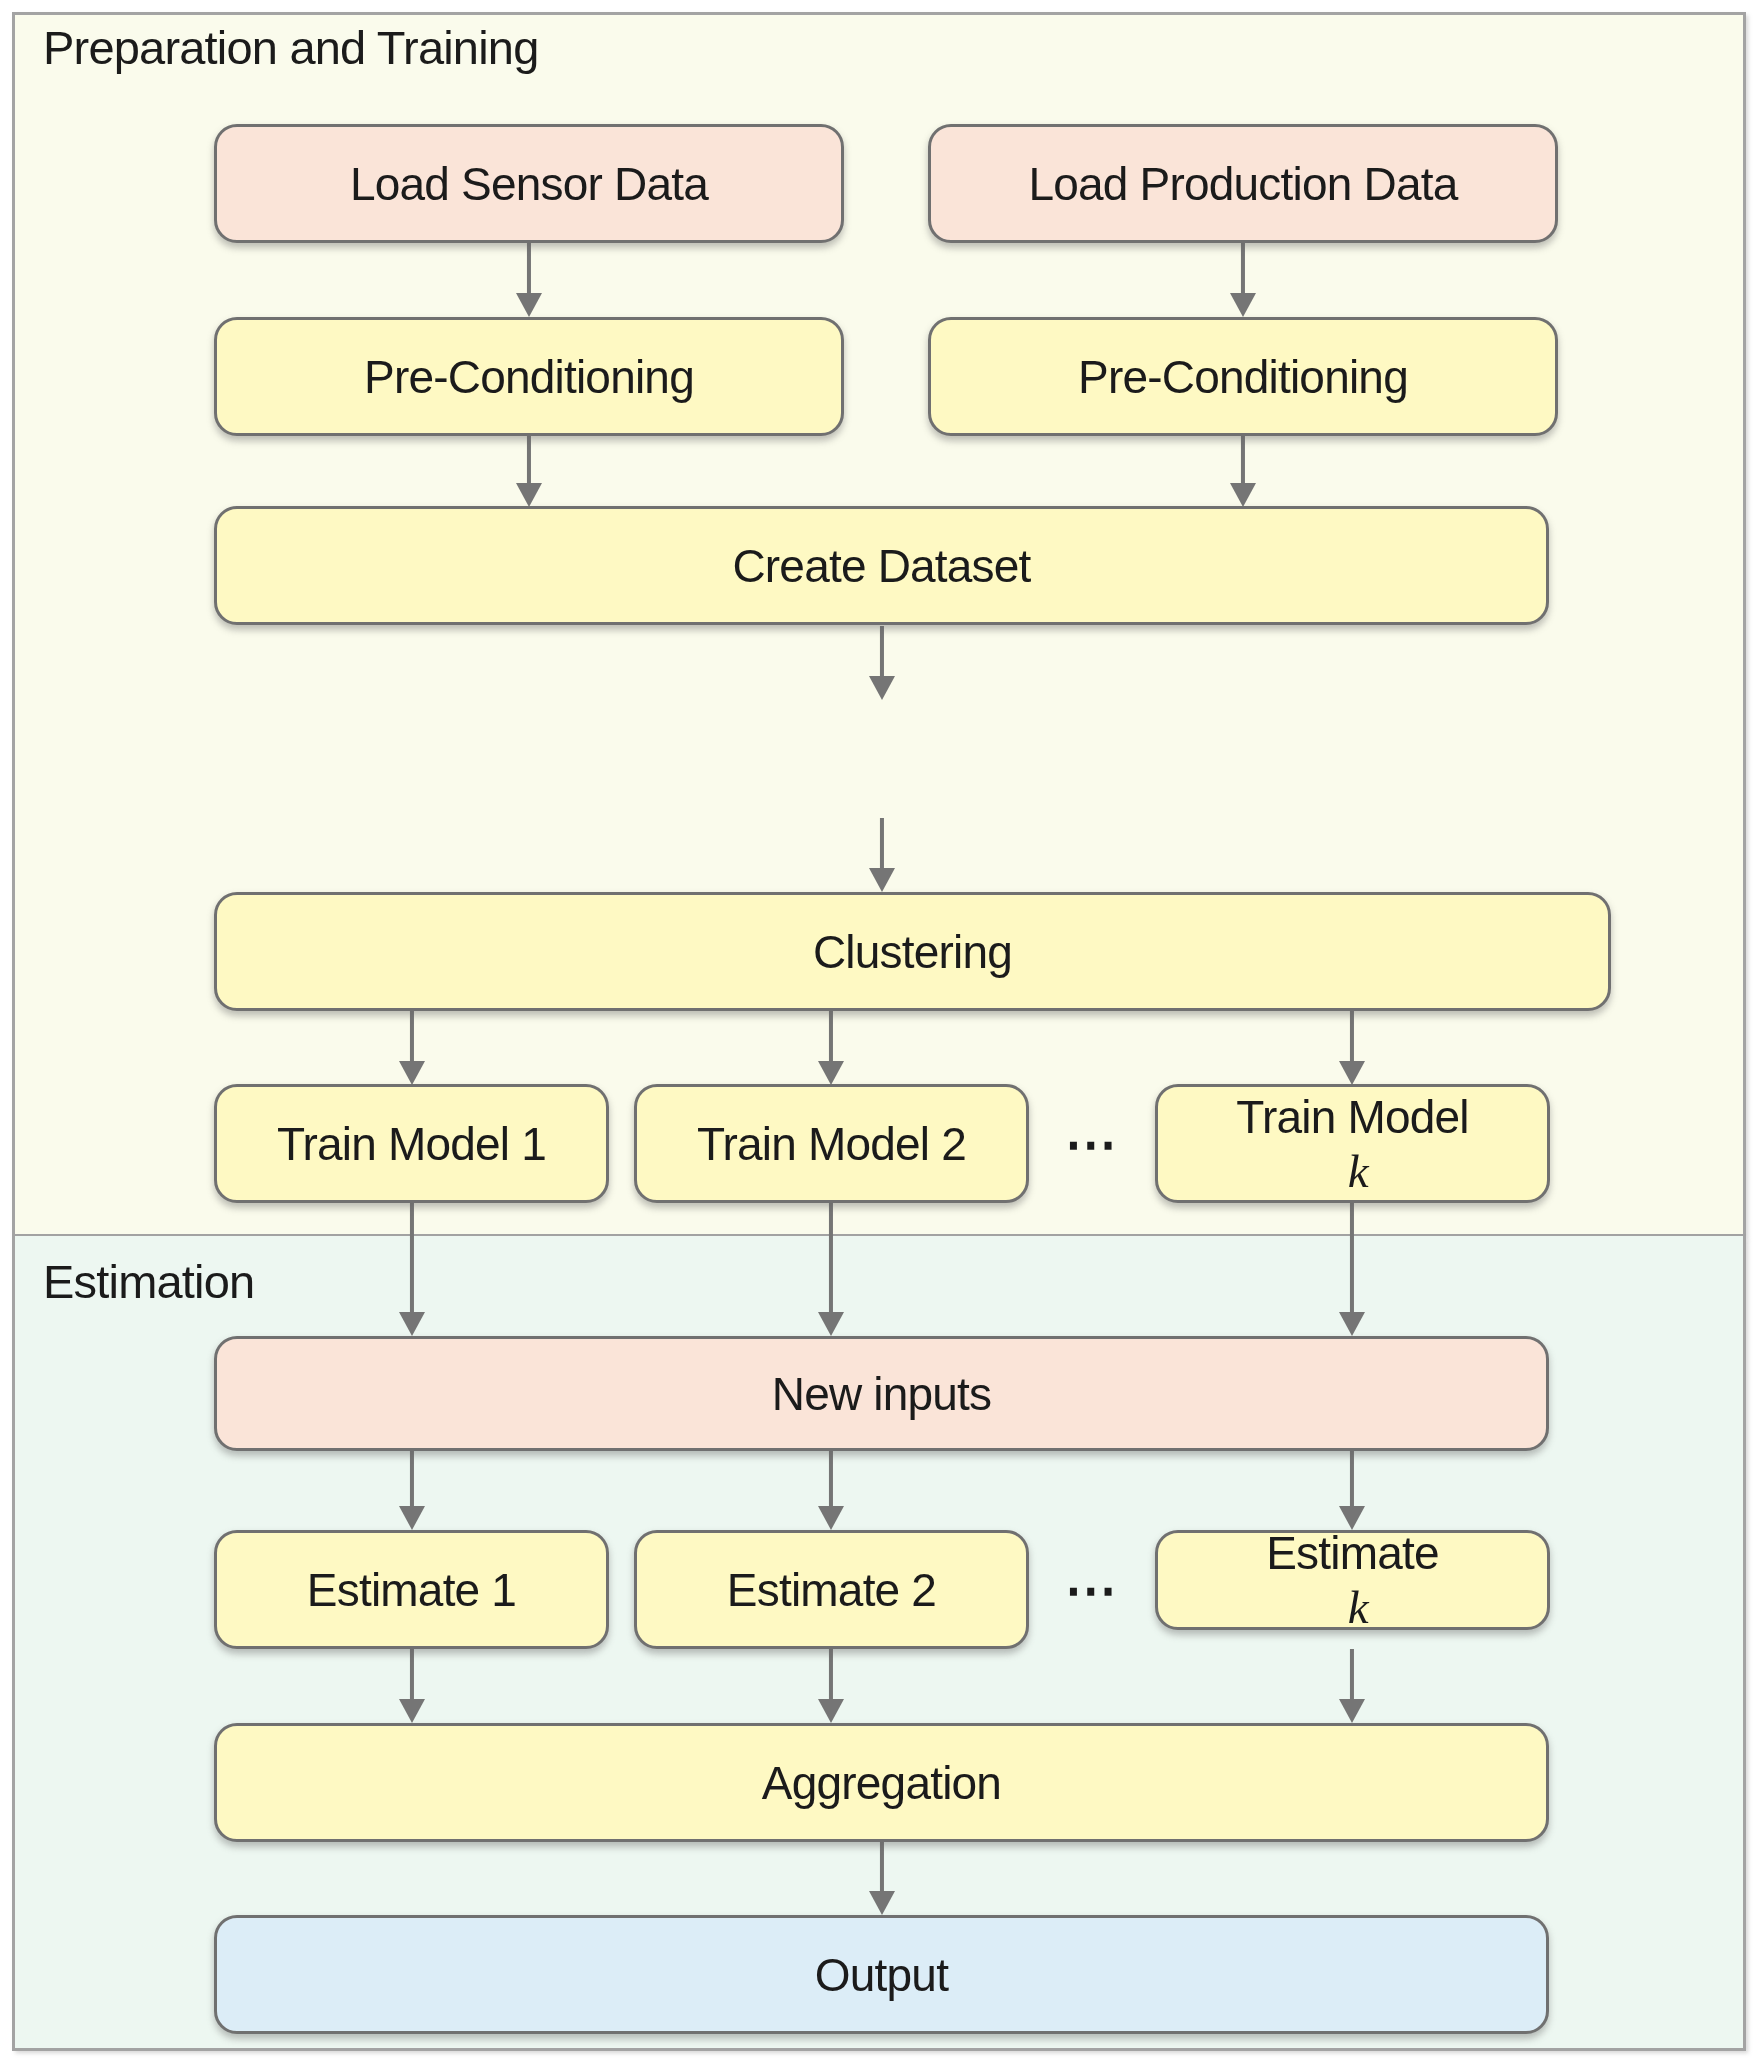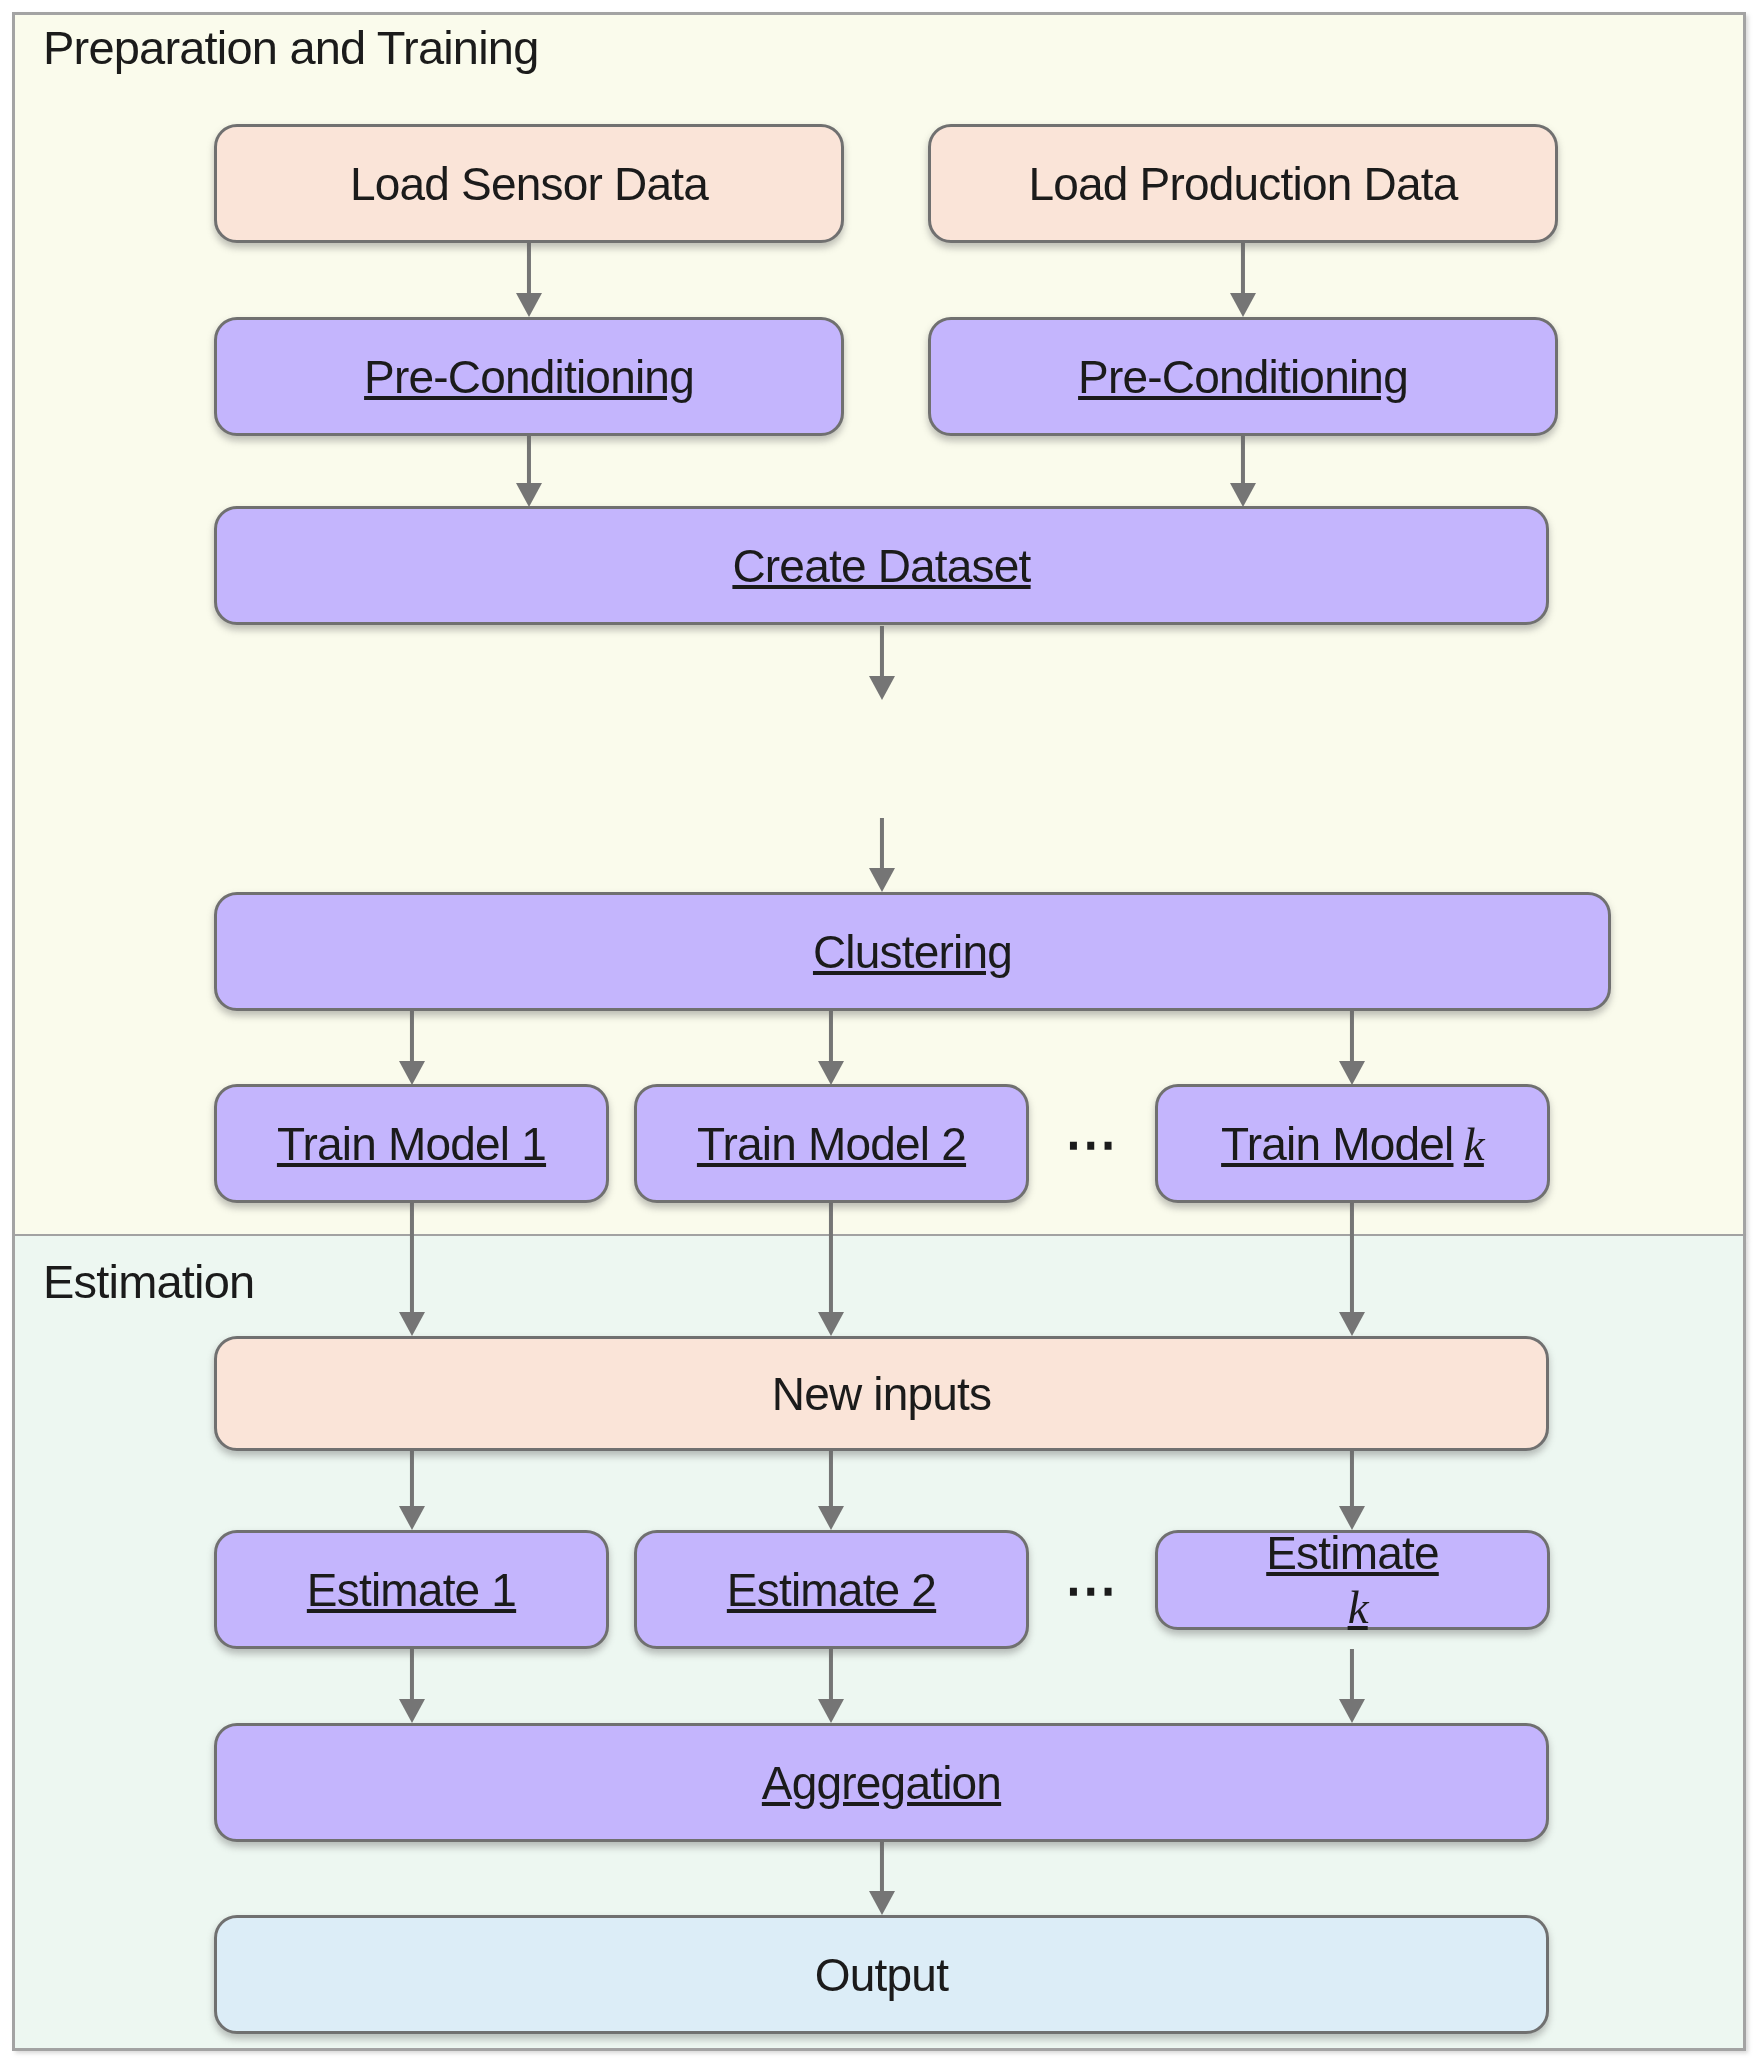--- a/index.html
+++ b/index.html
@@ -19,21 +19,21 @@
   .panel{position:absolute;border:3.3px solid var(--panel-border);z-index:1;}
   .panel-training{left:12.3px;top:11.5px;width:1734px;height:1225px;background:var(--cream);box-shadow:2.5px 2.5px 4.1px rgba(140,140,140,.35);}
   .panel-estimation{left:12.3px;top:1236px;width:1734px;height:815px;background:var(--mint);border-top:none;box-shadow:2.5px 2.5px 4.1px rgba(140,140,140,.35);}
 
   .panel-title{position:absolute;z-index:3;font-size:47px;letter-spacing:-0.8px;color:var(--ink);white-space:nowrap;}
 
   .node{position:absolute;z-index:3;display:flex;align-items:center;justify-content:center;
         border:3.3px solid var(--node-border);border-radius:23px;
         font-size:46px;letter-spacing:-0.8px;text-align:left;white-space:nowrap;
         box-shadow:0 4.1px 7.4px rgba(100,100,100,.4);}
-  .node.process{background:#c4b5fd;text-decoration:underline;}
+  .node.process{background:#fef9c3;}
   .node.input{background:var(--salmon);}
   .node.output{background:var(--blue);}
   .node .var{font-family:"Liberation Serif",serif;font-style:italic;margin-left:.22em;font-size:47px;}
 
   .dots{position:absolute;z-index:3;display:flex;align-items:center;justify-content:center;
         font-size:52px;font-weight:bold;letter-spacing:3.3px;color:var(--ink);}
 
   .arrow{position:absolute;width:26px;z-index:2;}
   .arrow::before{content:"";position:absolute;left:50%;transform:translateX(-50%);
         top:0;bottom:21px;width:4.1px;background:var(--arrow);}
@@ -92,21 +92,21 @@
   <div class="node process" style="left:214px;top:892px;width:1397px;height:119px;">
     <span>Clustering</span>
   </div>
   <div class="node process" style="left:214px;top:1084px;width:395px;height:119px;">
     <span>Train Model 1</span>
   </div>
   <div class="node process" style="left:634px;top:1084px;width:395px;height:119px;">
     <span>Train Model 2</span>
   </div>
   <div class="dots" style="left:1038px;top:1084px;width:109px;height:119px;">⋯</div>
-  <div class="node process" style="left:1155px;top:1084px;width:395px;height:119px;">
+  <div class="node process" style="left:1155px;top:1084px;width:395px;height:119px;flex-direction:column;">
     <span>Train Model</span>
       <span class="var">k</span>
   </div>
 
   <div class="node input" style="left:214px;top:1336px;width:1335px;height:115px;">
     <span>New inputs</span>
   </div>
   <div class="node process" style="left:214px;top:1530px;width:395px;height:119px;">
     <span>Estimate 1</span>
   </div>

